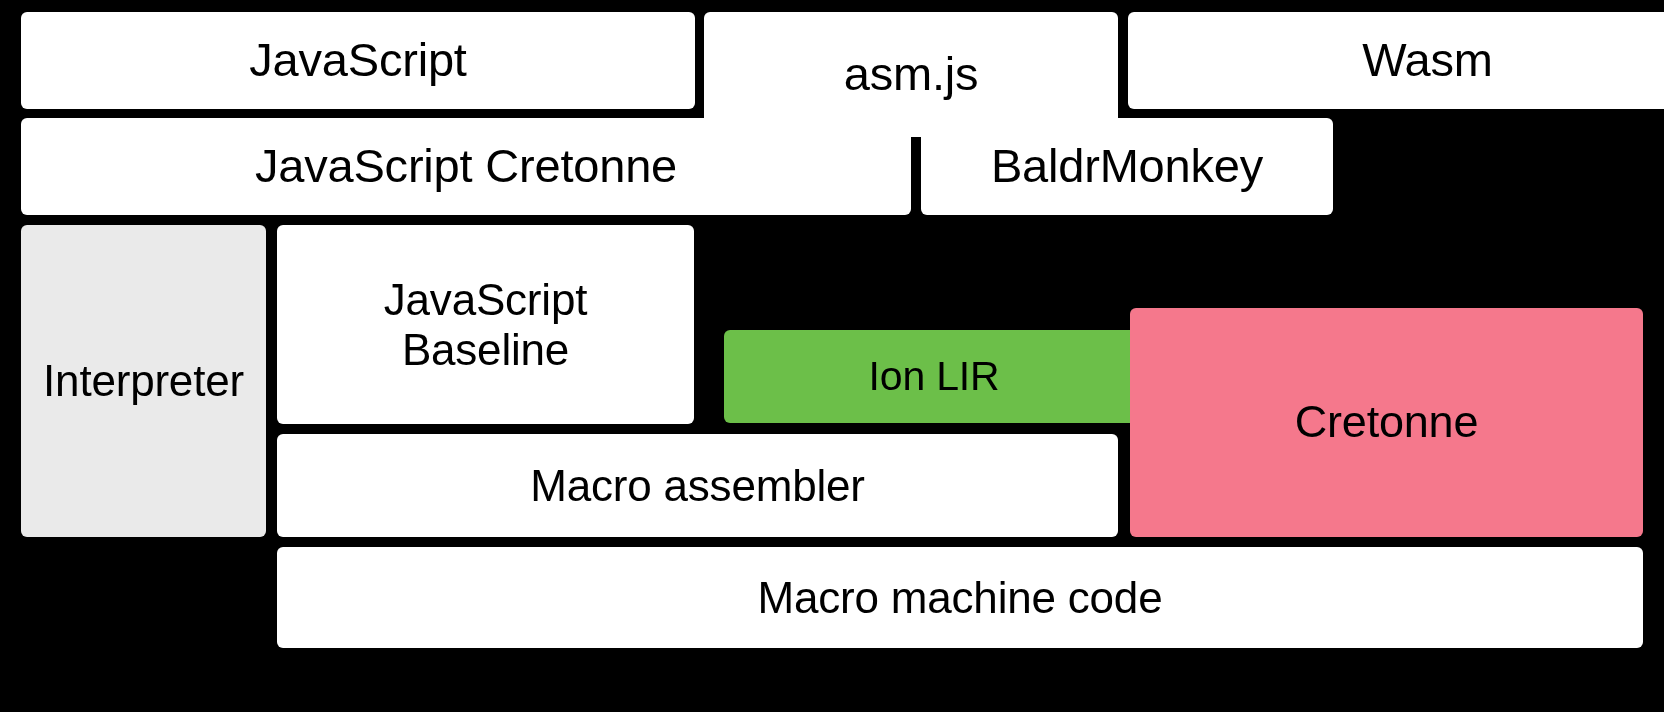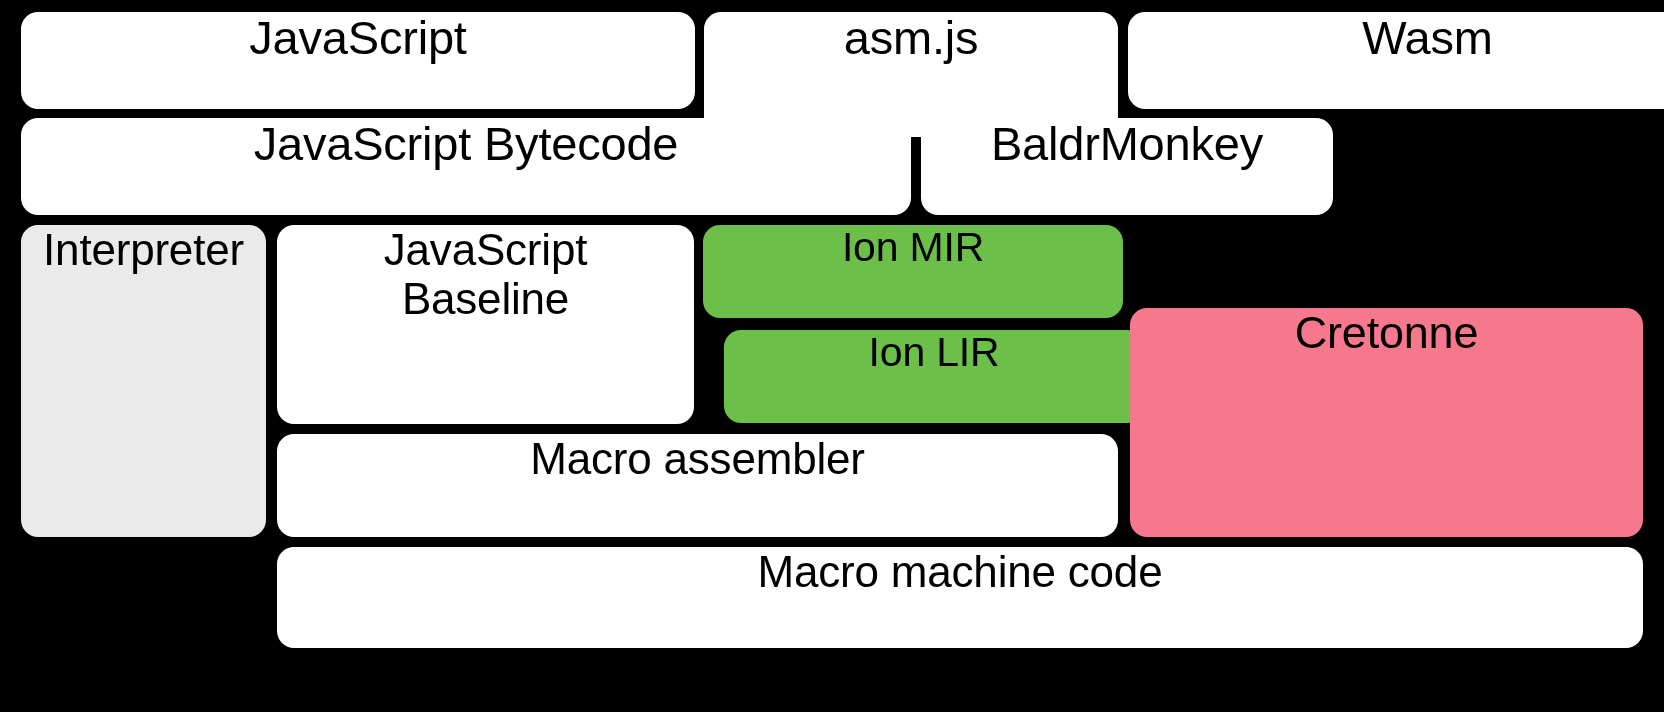--- a/index.html
+++ b/index.html
@@ -15,25 +15,26 @@
     position: relative;
     width: 1664px;
     height: 712px;
     background: #000000;
     overflow: hidden;
   }
   .node {
     position: absolute;
     box-sizing: border-box;
     display: flex;
+    align-items: center;
     justify-content: center;
     text-align: center;
     color: #000000;
     background: #ffffff;
-    border-radius: 17px;
+    border-radius: 6px;
     line-height: 1.12;
     white-space: pre-line;
     letter-spacing: -0.2px;
     user-select: none;
   }
   .node.gray   { background: #eaeaea; }
   .node.green  { background: #6cbf49; }
   .node.pink   { background: #f5788c; }
   .node .label {
     display: block;
@@ -65,35 +66,32 @@
     <span class="label">JavaScript</span>
   </div>
   <div class="node" id="n-asmjs">
     <span class="label">asm.js</span>
   </div>
   <div class="node" id="n-wasm">
     <span class="label">Wasm</span>
   </div>
 
   <div class="node" id="n-js-bytecode">
-    <span class="label">JavaScript Bytecode</span>
+    <span class="label">JavaScript Cretonne</span>
   </div>
   <div class="node" id="n-baldrmonkey">
     <span class="label">BaldrMonkey</span>
   </div>
 
   <div class="node gray" id="n-interpreter">
     <span class="label">Interpreter</span>
   </div>
   <div class="node" id="n-js-baseline">
     <span class="label">JavaScript
 Baseline</span>
-  </div>
-  <div class="node green" id="n-ion-mir">
-    <span class="label">Ion MIR</span>
   </div>
   <div class="node green" id="n-ion-lir">
     <span class="label">Ion LIR</span>
   </div>
   <div class="node pink" id="n-cretonne">
     <span class="label">Cretonne</span>
   </div>
   <div class="node" id="n-macro-assembler">
     <span class="label">Macro assembler</span>
   </div>

